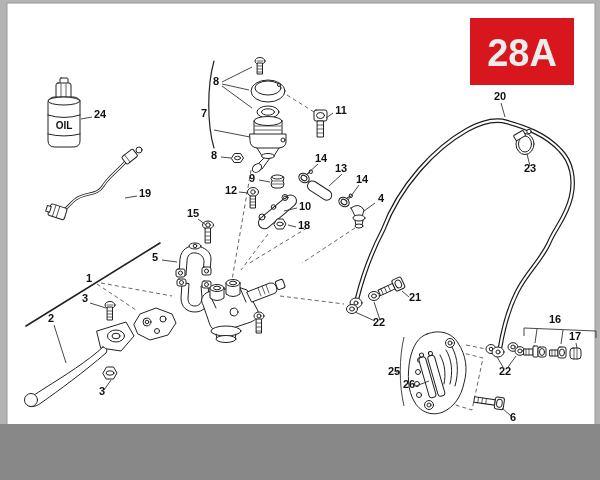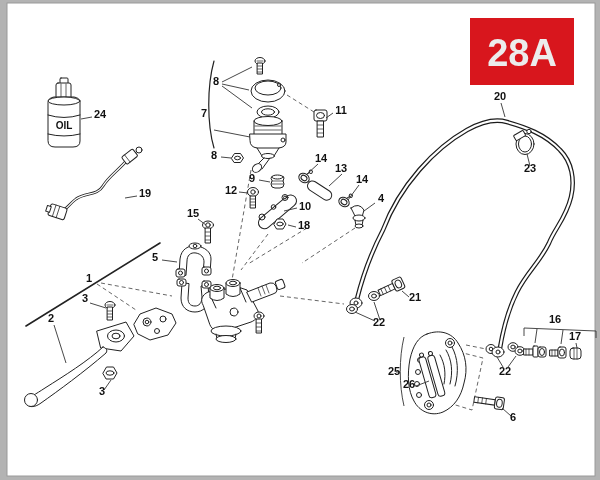--- a/index.html
+++ b/index.html
@@ -1,16 +1,16 @@
 <!DOCTYPE html>
 <html><head>
 <meta charset="utf-8">
 <style>
   html,body{margin:0;padding:0;background:#888;}
-  .stage{position:relative;width:600px;height:480px;background:#fca5a5;overflow:hidden;
+  .stage{position:relative;width:600px;height:424px;background:#fca5a5;overflow:hidden;
          font-family:"Liberation Sans",sans-serif;}
   svg{position:absolute;left:0;top:0;}
   g.part{stroke:#222;fill:#fff;stroke-width:1;stroke-linejoin:round;stroke-linecap:round;}
   .ln{fill:none;}
   .thread{stroke:#222;stroke-width:.7;fill:none;}
   .leader{stroke:#333;stroke-width:.9;fill:none;}
   .dash{stroke:#555;stroke-width:.9;fill:none;stroke-dasharray:4 3;}
   .hoseO{stroke:#1c1c1c;stroke-width:4.6;fill:none;}
   .hoseI{stroke:#fff;stroke-width:2.2;fill:none;}
   .cabO{stroke:#222;stroke-width:2.8;fill:none;}

